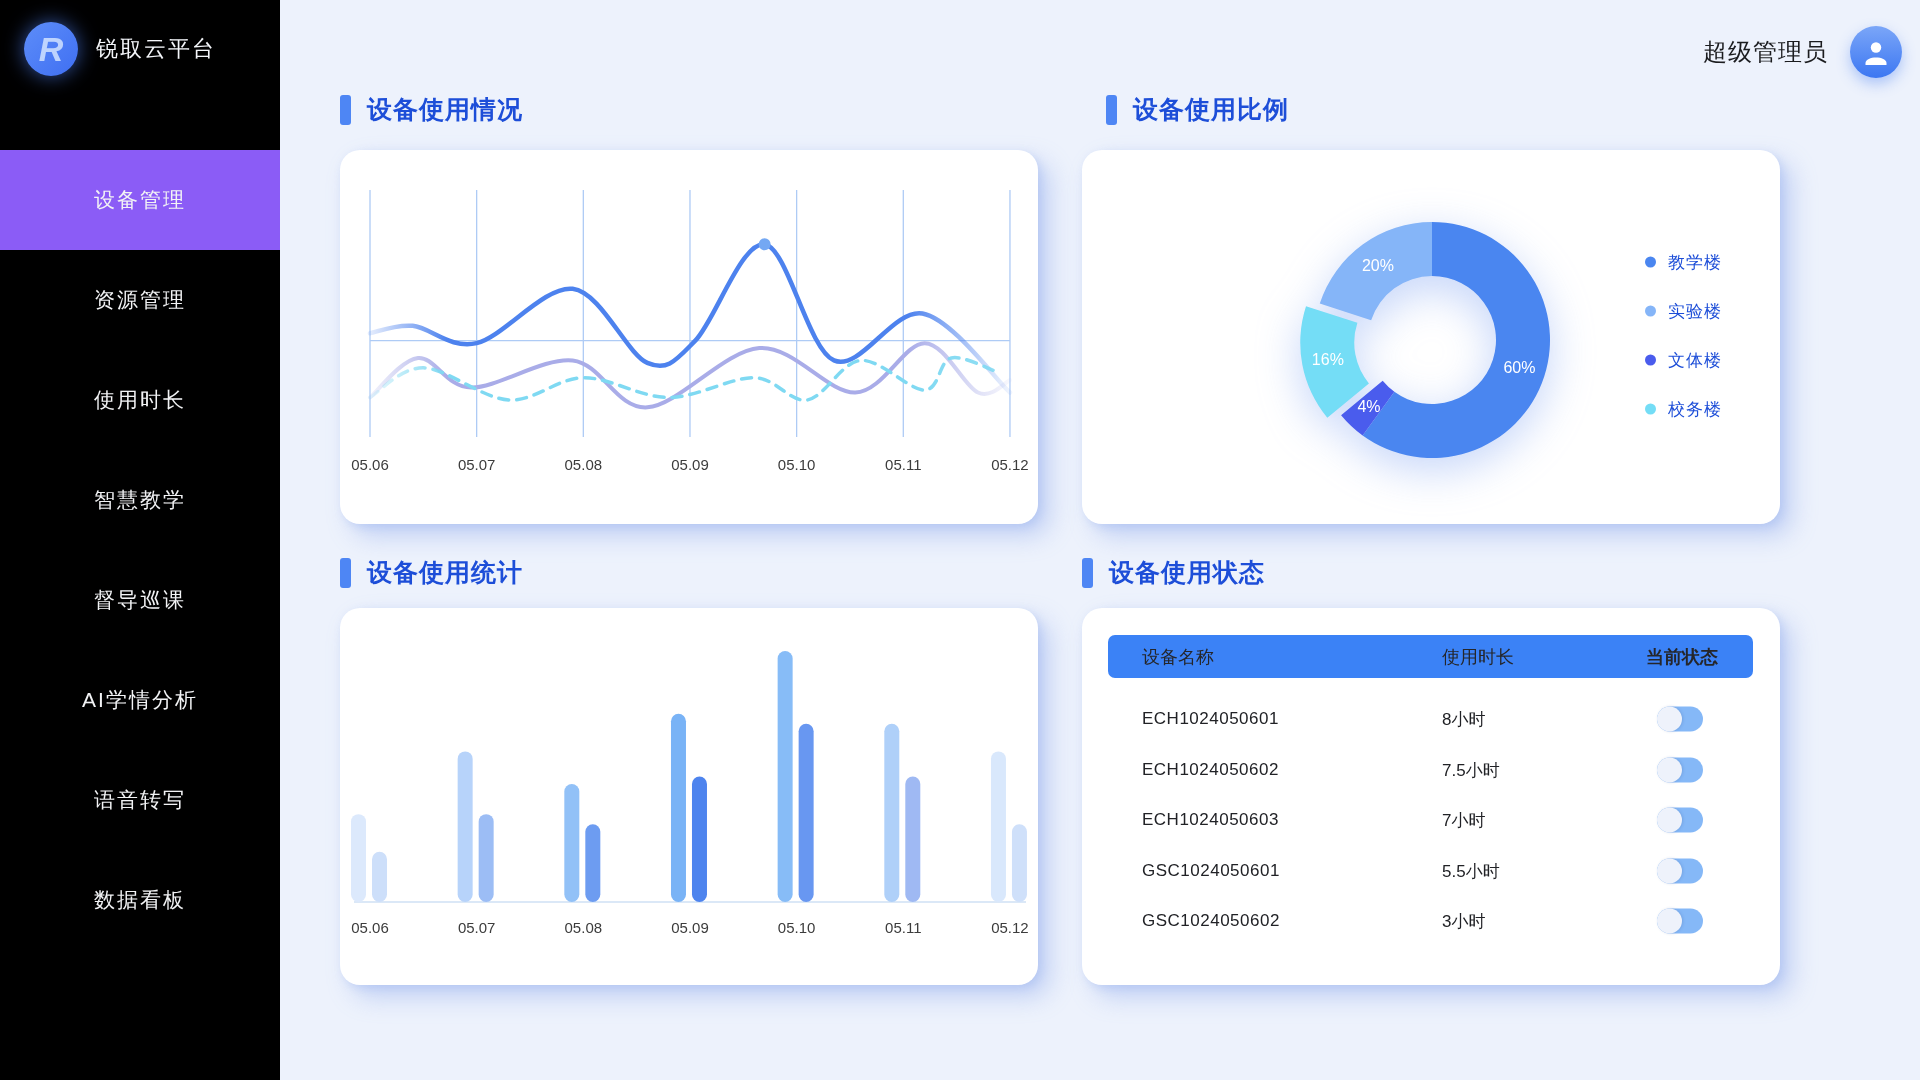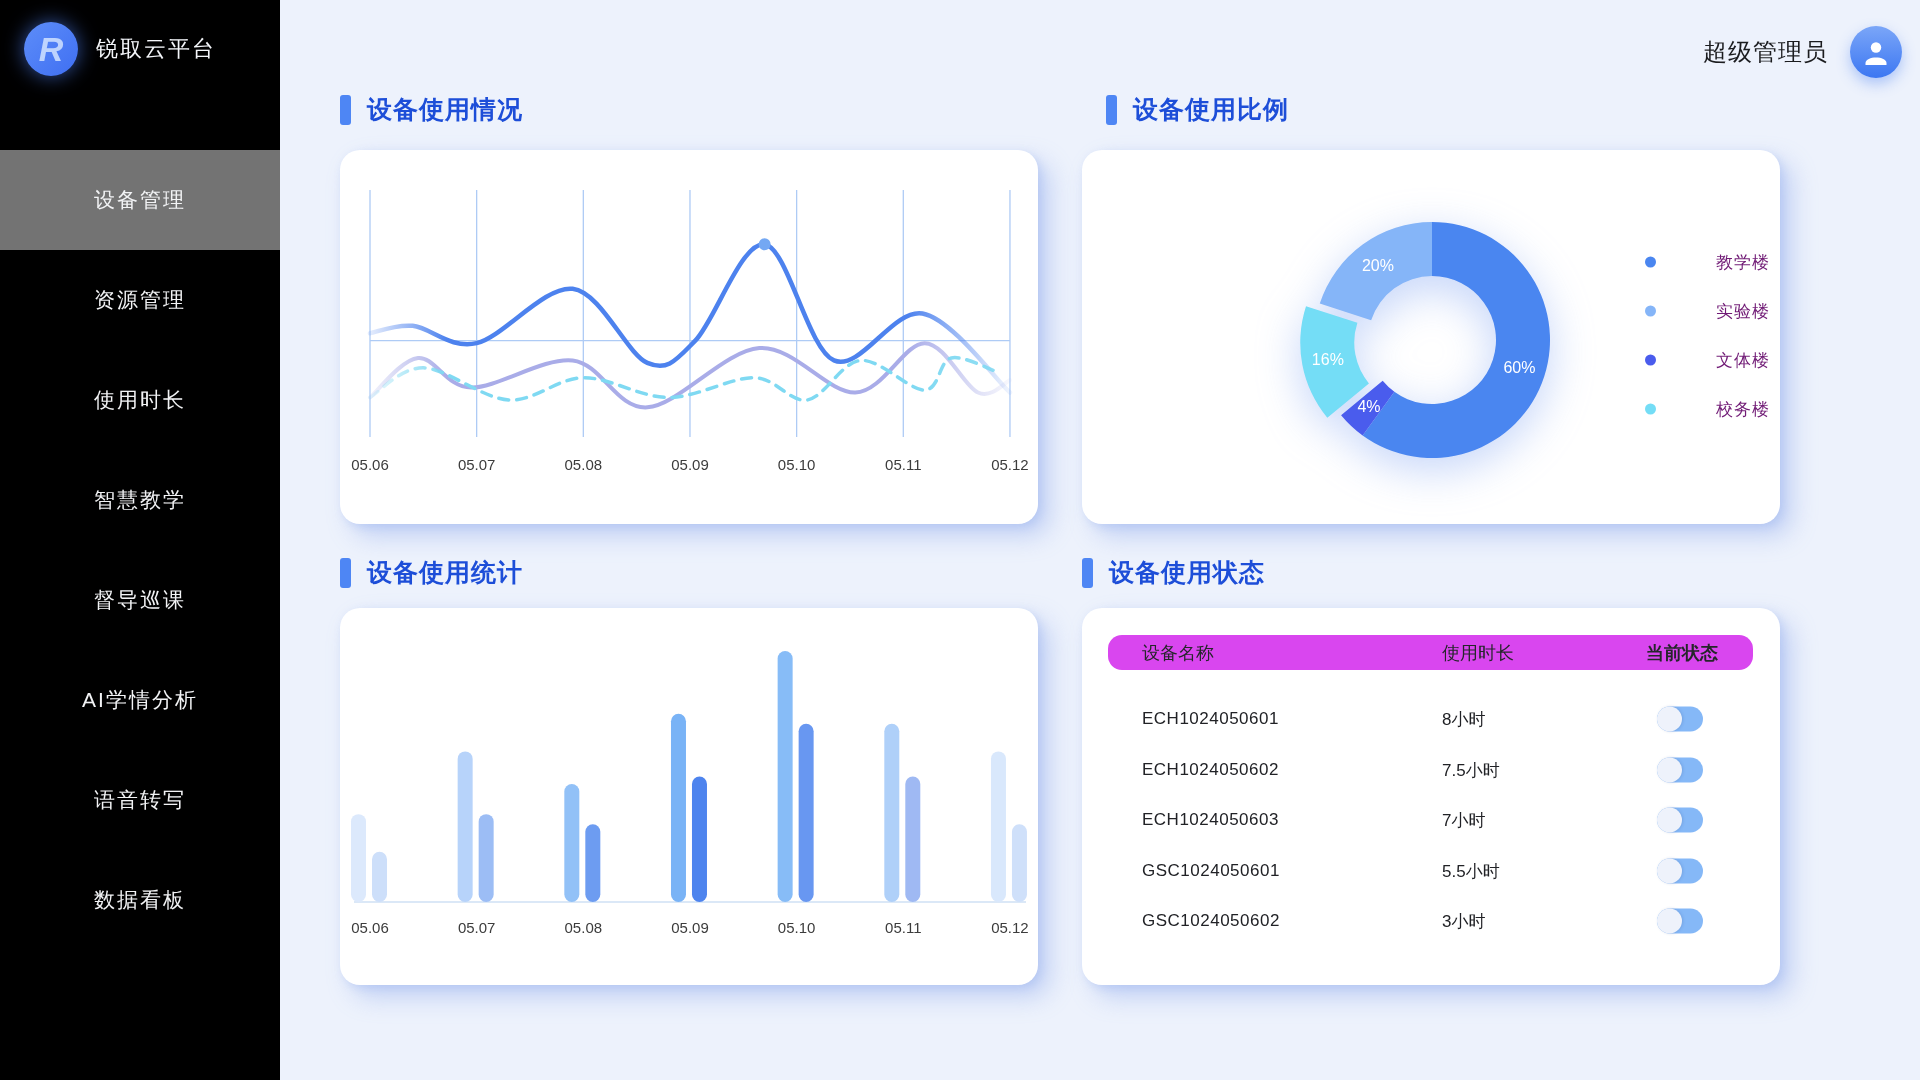--- a/index.html
+++ b/index.html
@@ -17,21 +17,21 @@
     box-shadow:0 0 20px rgba(80,130,250,.65);
     display:flex; align-items:center; justify-content:center;
     font-style:italic; font-weight:800; font-size:34px; color:rgba(215,230,255,.82);
   }
   .logo-title { color:#f4f6fa; font-size:22px; letter-spacing:2px;text-align:right; }
   .nav { position:absolute; top:150px; left:0; width:280px; }
   .nav-item {
     height:100px; display:flex; align-items:center; justify-content:center;
     color:#f2f3f5; font-size:21px; letter-spacing:2px; cursor:pointer;
   }
-  .nav-item.active { background:#737373; }
+  .nav-item.active { background:#8b5cf6; }
   
   .user-area { position:absolute; top:26px; right:18px; display:flex; align-items:center; gap:22px; z-index:4; }
   .user-name { font-size:24px; color:#1b1c1f; letter-spacing:1px; }
   .avatar {
     width:52px; height:52px; border-radius:50%;
     background:linear-gradient(180deg,#7ba6f8 0%,#3c77f2 100%);
     box-shadow:0 6px 14px rgba(90,140,245,.45);
     display:flex; align-items:center; justify-content:center; cursor:pointer;
   }
   
@@ -48,25 +48,25 @@
     box-shadow:12px 12px 24px rgba(133,162,236,.42), 3px 3px 8px rgba(133,162,236,.25);
   }
   #card-line  { left:340px;  top:150px; height:374px; }
   #card-donut { left:1082px; top:150px; height:374px; }
   #card-bars  { left:340px;  top:608px; height:377px; }
   #card-table { left:1082px; top:608px; height:377px; }
   .card svg { position:absolute; left:0; top:0; }
   
   .legend-row { position:absolute; left:563px; display:flex; align-items:center; gap:12px; transform:translateY(-50%); }
   .legend-dot { width:11px; height:11px; border-radius:50%; }
-  .legend-label { font-size:17px; color:#701a75; letter-spacing:1px;margin-left:48px; }
+  .legend-label { font-size:17px; color:#1d4ed8; letter-spacing:1px; }
   
   .tbl-header {
-    position:absolute; left:26px; right:27px; top:27px; height:35px;
-    background:#d946ef; border-radius:14px; display:flex; align-items:center;
+    position:absolute; left:26px; right:27px; top:27px; height:43px;
+    background:#3b82f6; border-radius:7px; display:flex; align-items:center;
     font-size:18px; color:#25262a;
   }
   .tbl-header .h1 { position:absolute; left:34px; }
   .tbl-header .h2 { position:absolute; left:334px; }
   .tbl-header .h3 { position:absolute; left:538px;font-weight:bold; }
   .tbl-rows { position:absolute; left:26px; right:27px; top:86px; }
   .tbl-row { position:relative; height:50.5px; }
   .tbl-row .c1 { position:absolute; left:34px; top:50%; transform:translateY(-50%); font-size:17px; color:#212226; letter-spacing:.5px; }
   .tbl-row .c2 { position:absolute; left:334px; top:50%; transform:translateY(-50%); font-size:17px; color:#212226; }
   .toggle {

